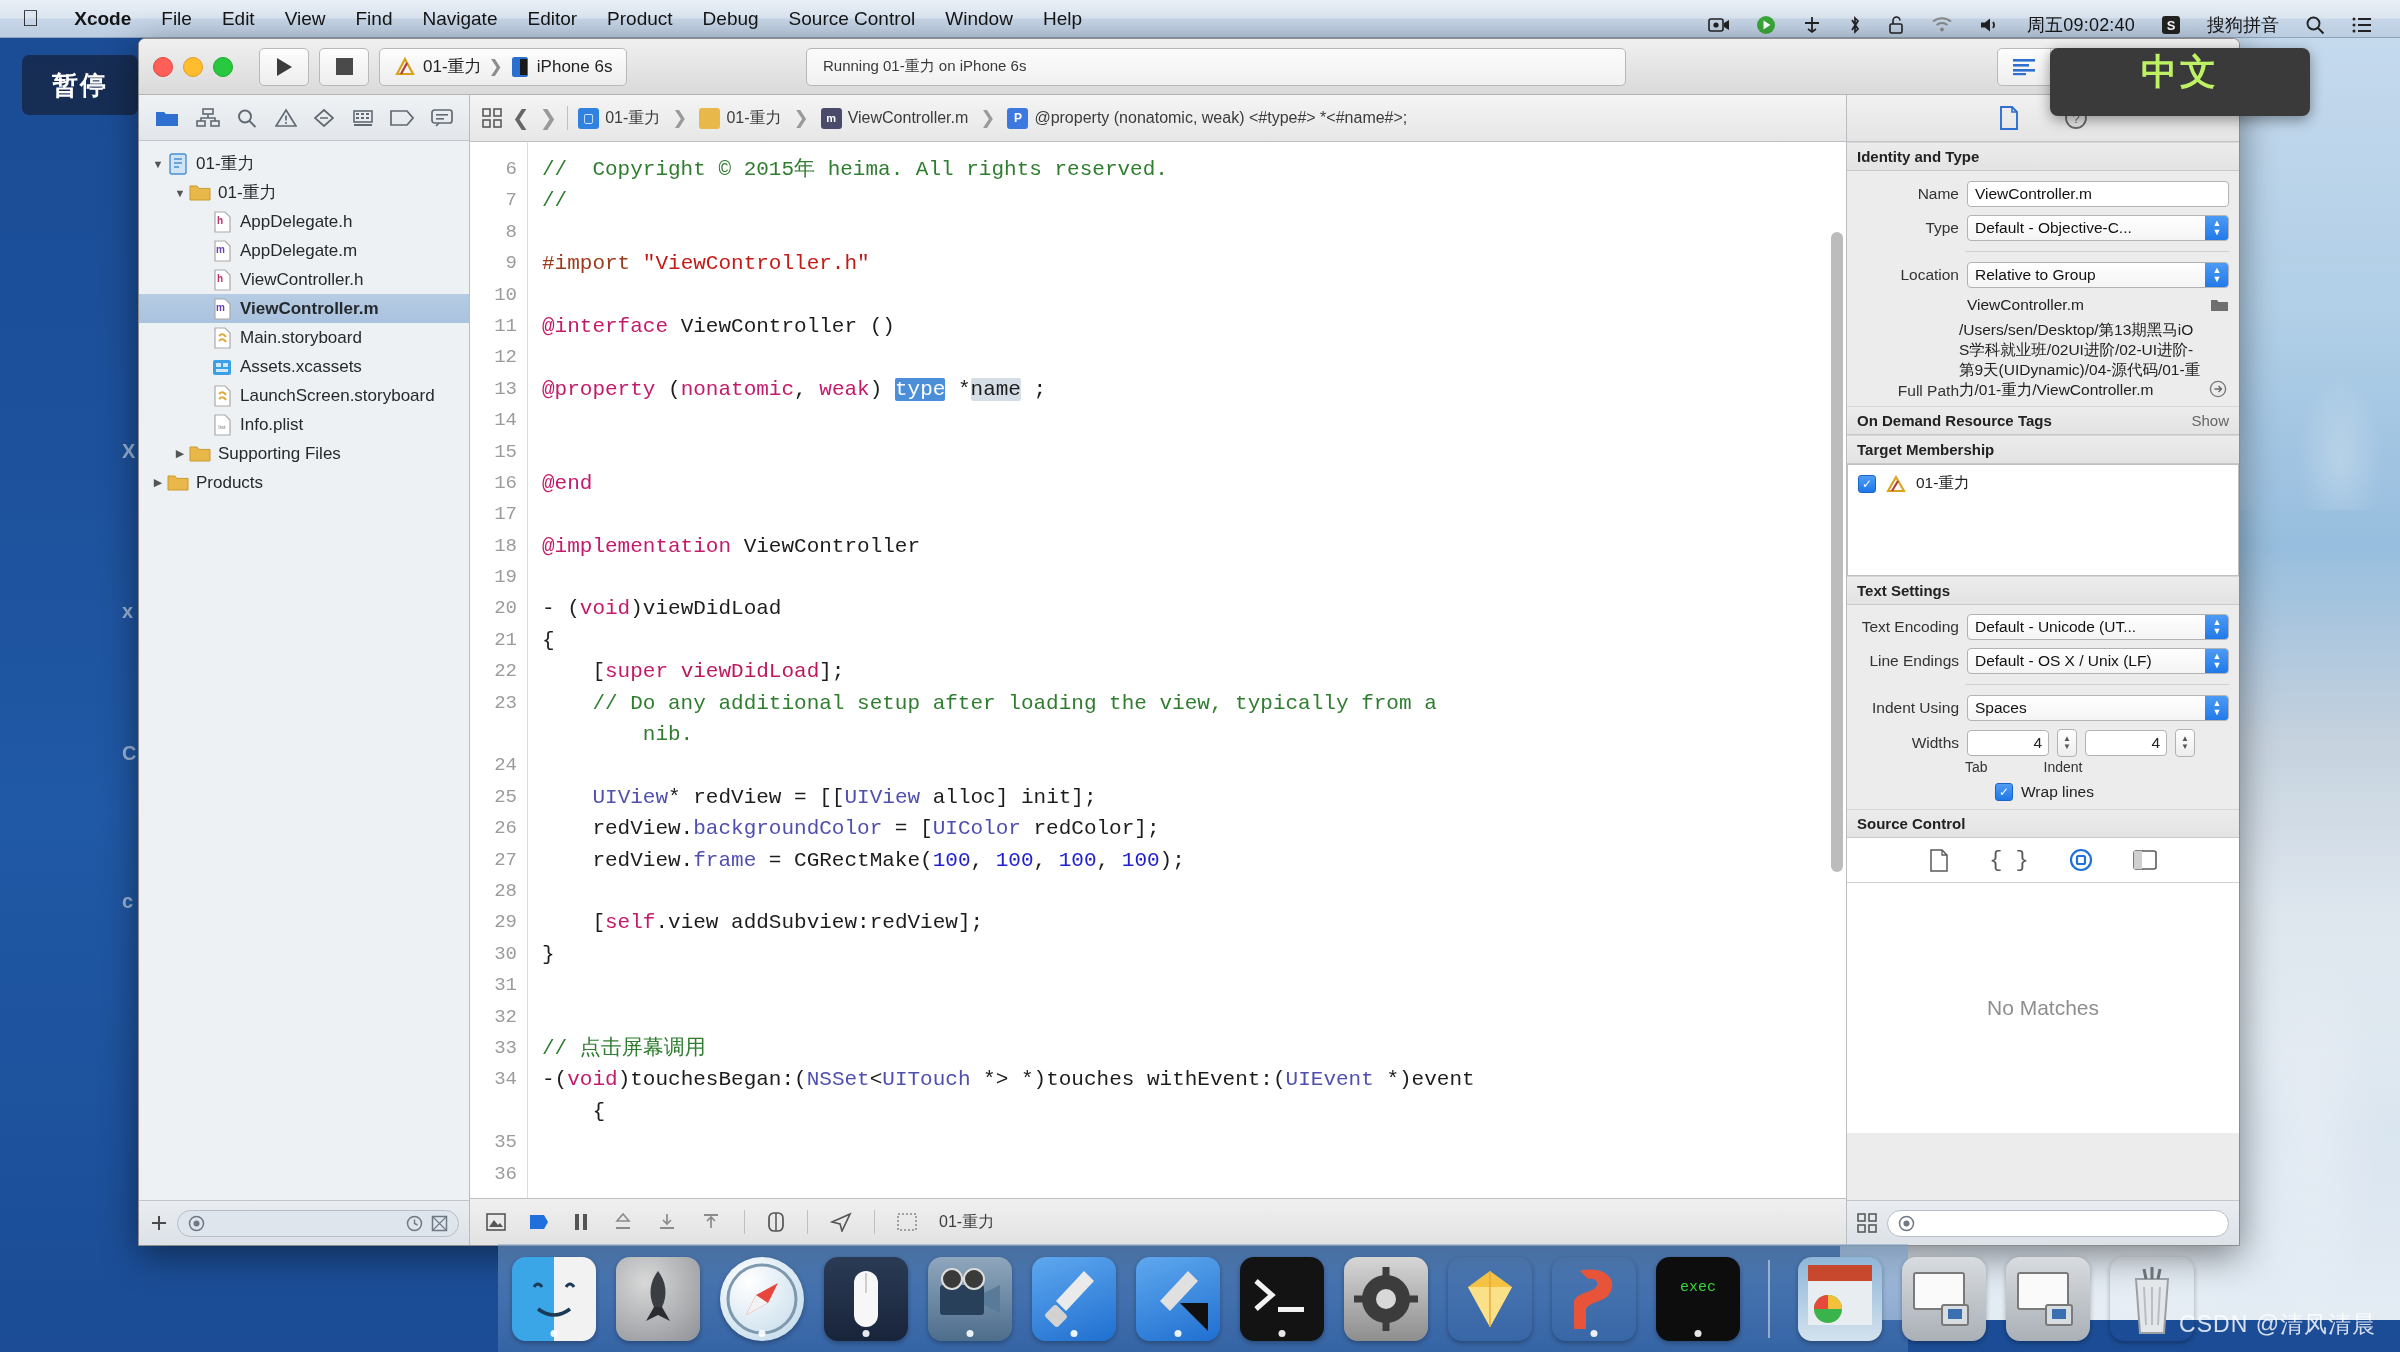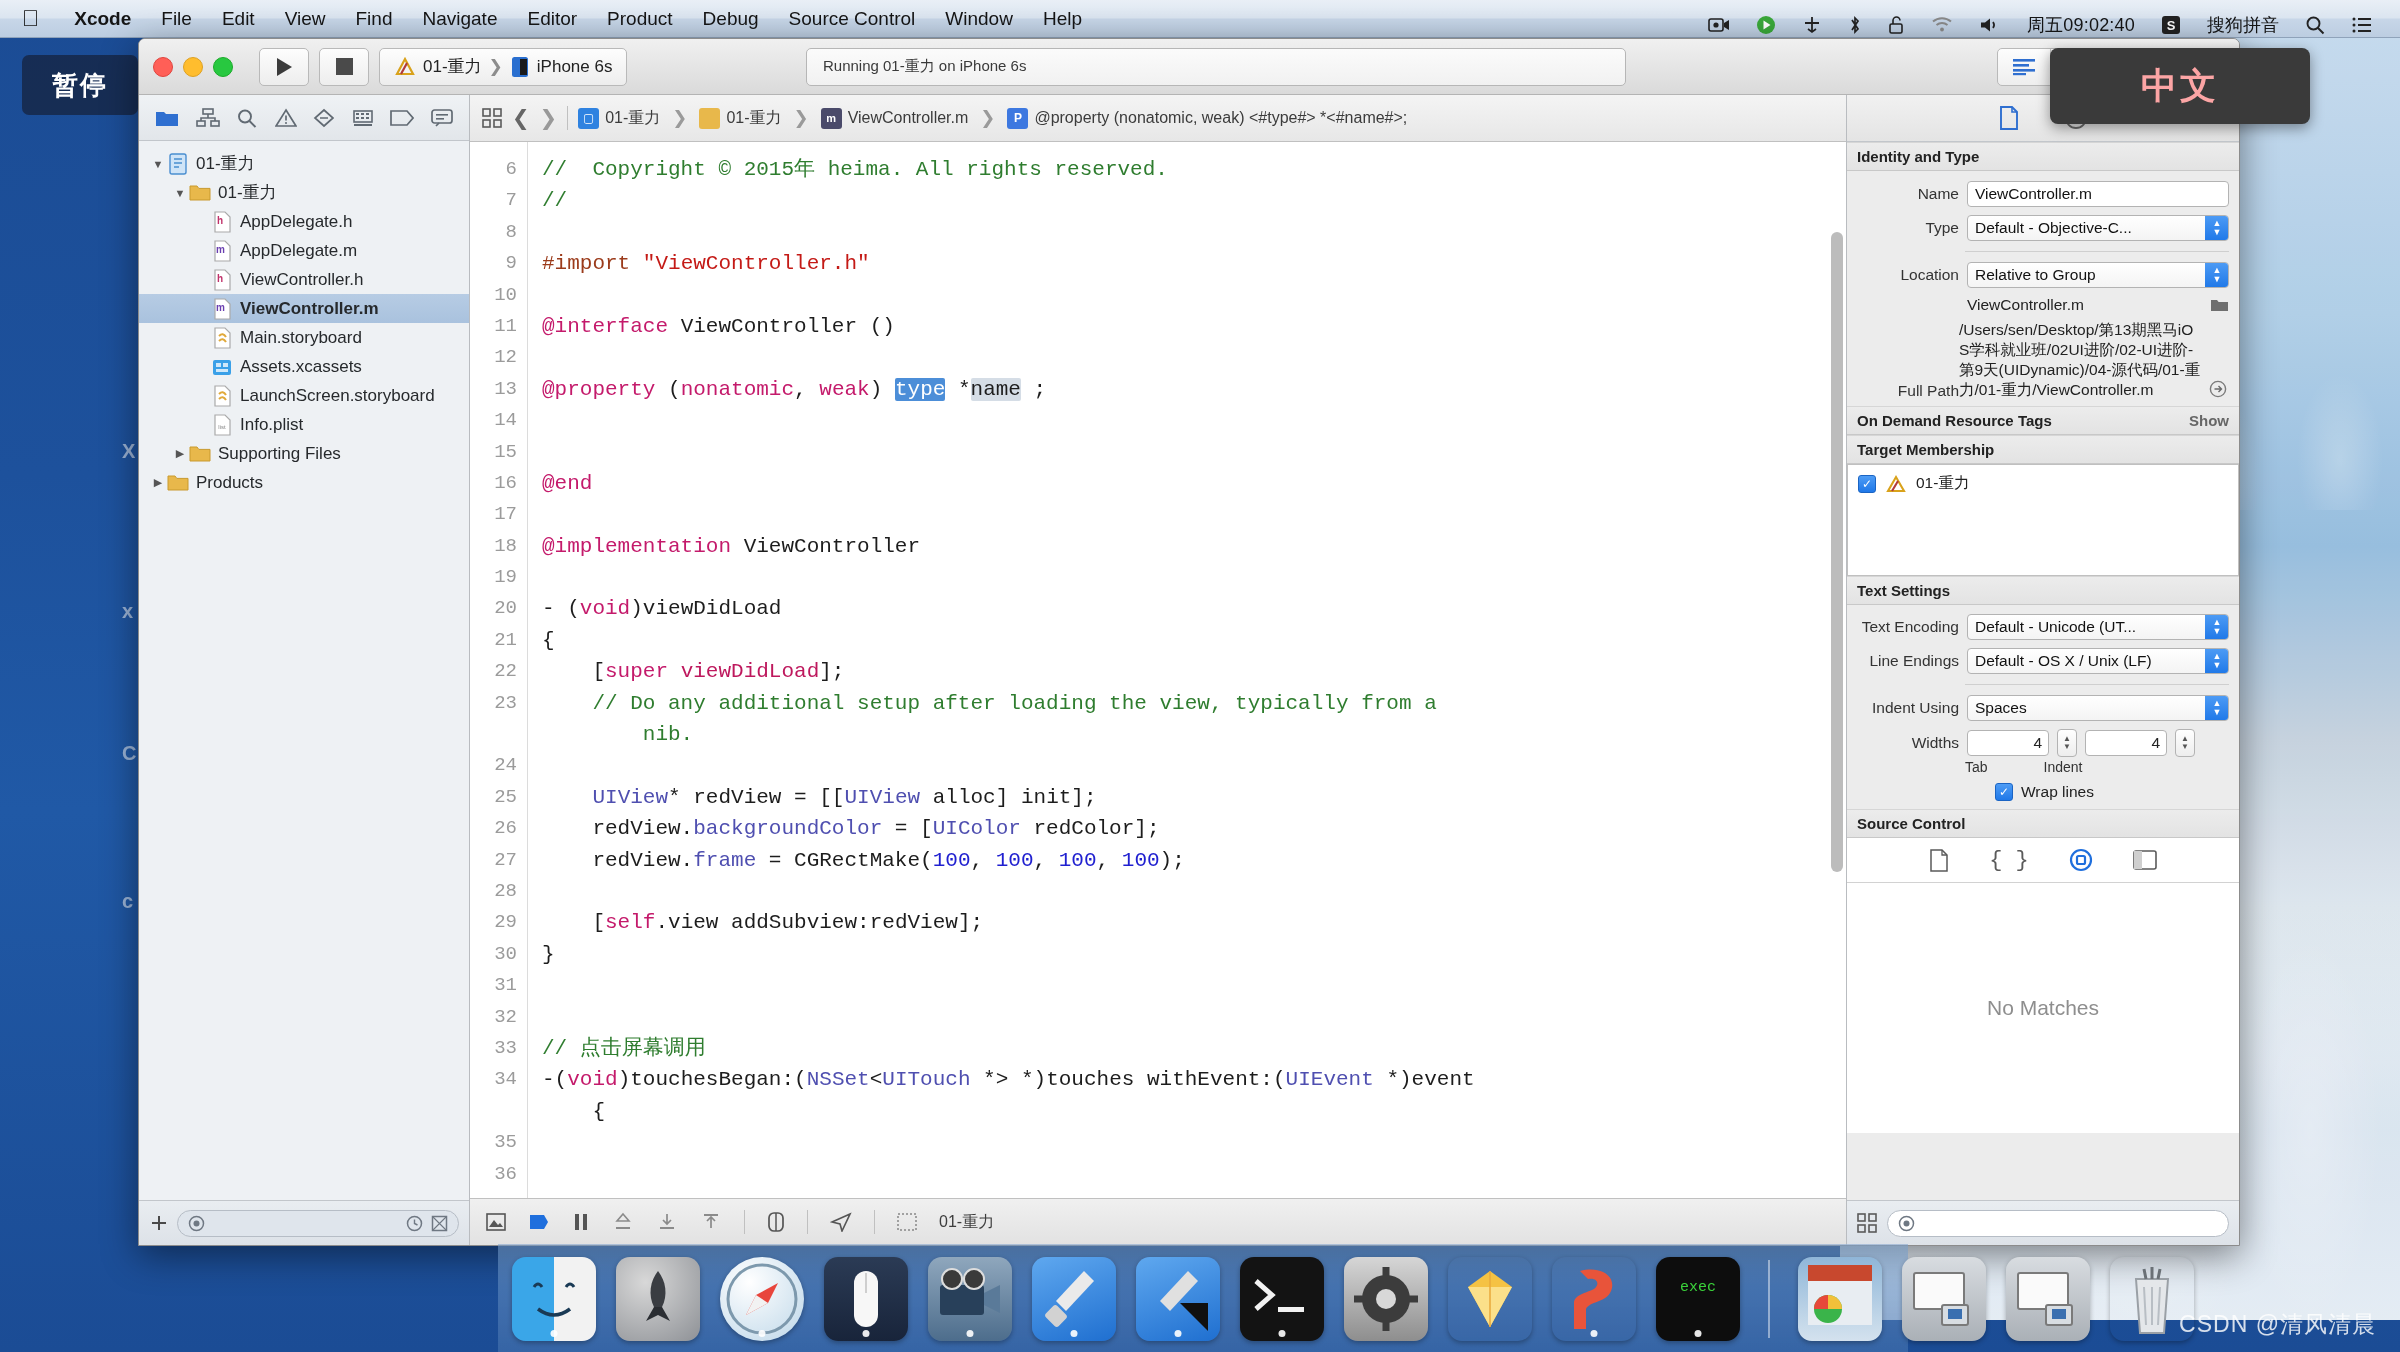--- a/index.html
+++ b/index.html
@@ -170,21 +170,21 @@
   .divider-v{width:1px;height:24px;background:#c0c0c0;}
 
   
   #inspector{width:392px;flex:0 0 392px;background:#ececec;border-left:1px solid #b9bcc0;display:flex;flex-direction:column;}
   #insp-tabs{height:46px;display:flex;align-items:center;justify-content:center;gap:44px;background:linear-gradient(180deg,#f1f1f1,#e4e4e4);border-bottom:1px solid #c2c6cb;}
   #insp-body{flex:1;overflow:hidden;font-size:15.5px;color:#222;}
   .sec-head{
     background:linear-gradient(180deg,#ececec,#e3e3e3);border-bottom:1px solid #c8c8c8;border-top:1px solid #d6d6d6;
     padding:5px 10px;font-weight:bold;font-size:15px;display:flex;justify-content:space-between;align-items:center;
   }
-  .sec-head .show{font-weight:bold;color:#666;}
+  .sec-head .show{font-weight:normal;color:#666;}
   .frow{display:flex;align-items:center;padding:4px 10px 4px 0;gap:8px;}
   .flabel{width:112px;text-align:right;flex:0 0 112px;color:#333;}
   .ftext{
     flex:1;height:26px;background:#fff;border:1px solid #b3b3b3;border-radius:4px;
     display:flex;align-items:center;padding:0 7px;box-sizing:border-box;font-size:15.5px;color:#111;
     overflow:hidden;white-space:nowrap;
   }
   .fpopup{
     flex:1;height:26px;background:linear-gradient(180deg,#fff,#f4f4f4);border:1px solid #b3b3b3;border-radius:4px;
     display:flex;align-items:center;padding:0 26px 0 7px;box-sizing:border-box;position:relative;
@@ -215,23 +215,23 @@
   .sc-icons{display:flex;align-items:center;justify-content:center;gap:40px;height:44px;background:#fff;border-bottom:1px solid #d2d2d2;}
   .no-match{height:250px;display:flex;align-items:center;justify-content:center;background:#fff;color:#8e8e8e;font-size:21px;}
   #insp-foot{
     height:44px;background:linear-gradient(180deg,#e9edf1,#dde2e8);border-top:1px solid #c2c6cb;
     display:flex;align-items:center;padding:0 10px;gap:10px;
   }
   #insp-filter{flex:1;height:27px;border-radius:14px;background:#fff;border:1px solid #b6bdc6;display:flex;align-items:center;padding:0 10px;box-sizing:border-box;gap:8px;}
 
   
   #ime{
-    position:absolute;left:2050px;top:48px;width:260px;height:76px;
-    background:#3a3a3a;border-radius:8px;display:flex;align-items:center;justify-content:center;
-    color:#fca5a5;font-size:36px;font-weight:bold;letter-spacing:3px;z-index:50;
+    position:absolute;left:2050px;top:48px;width:260px;height:68px;
+    background:#3a3a3a;border-radius:8px;display:flex;justify-content:center;
+    color:#bef264;font-size:36px;font-weight:bold;letter-spacing:3px;z-index:50;
     box-shadow:0 4px 14px rgba(0,0,0,.4);
   }
 
   
   #dock{
     position:absolute;left:498px;bottom:0;width:1410px;height:108px;
     background:linear-gradient(180deg,rgba(120,160,205,.55),rgba(70,115,175,.62));
     border-top:1px solid rgba(255,255,255,.35);
     display:flex;align-items:center;padding:0 14px;box-sizing:border-box;gap:20px;
   }

